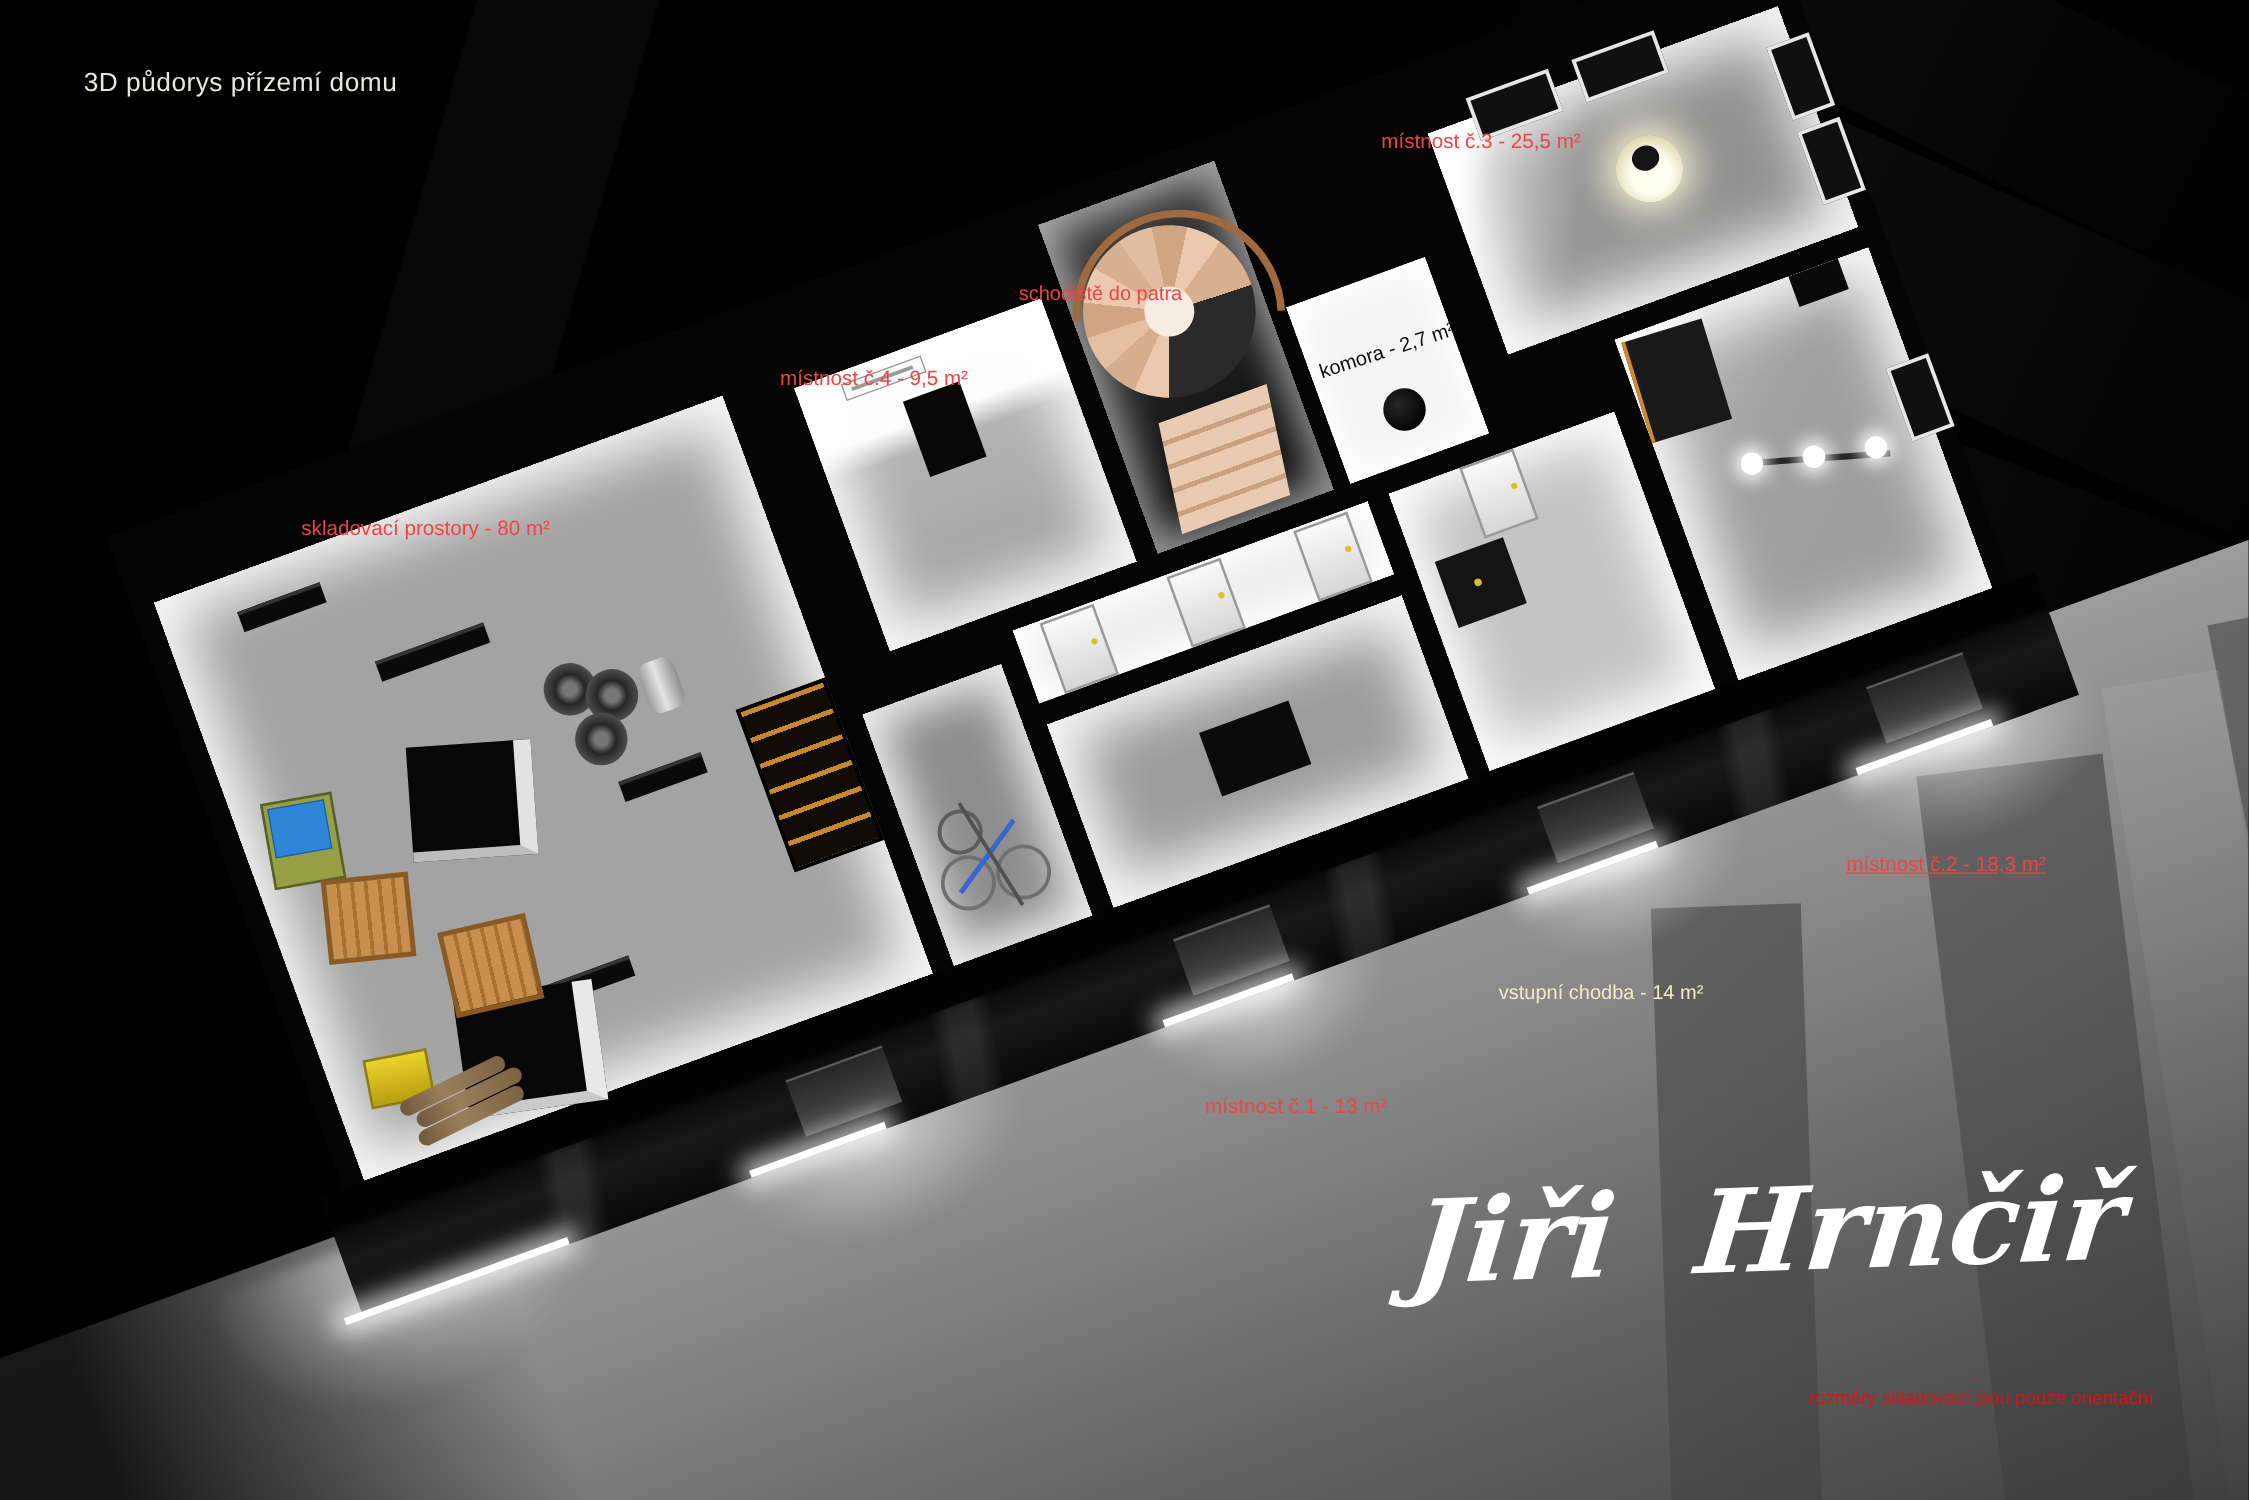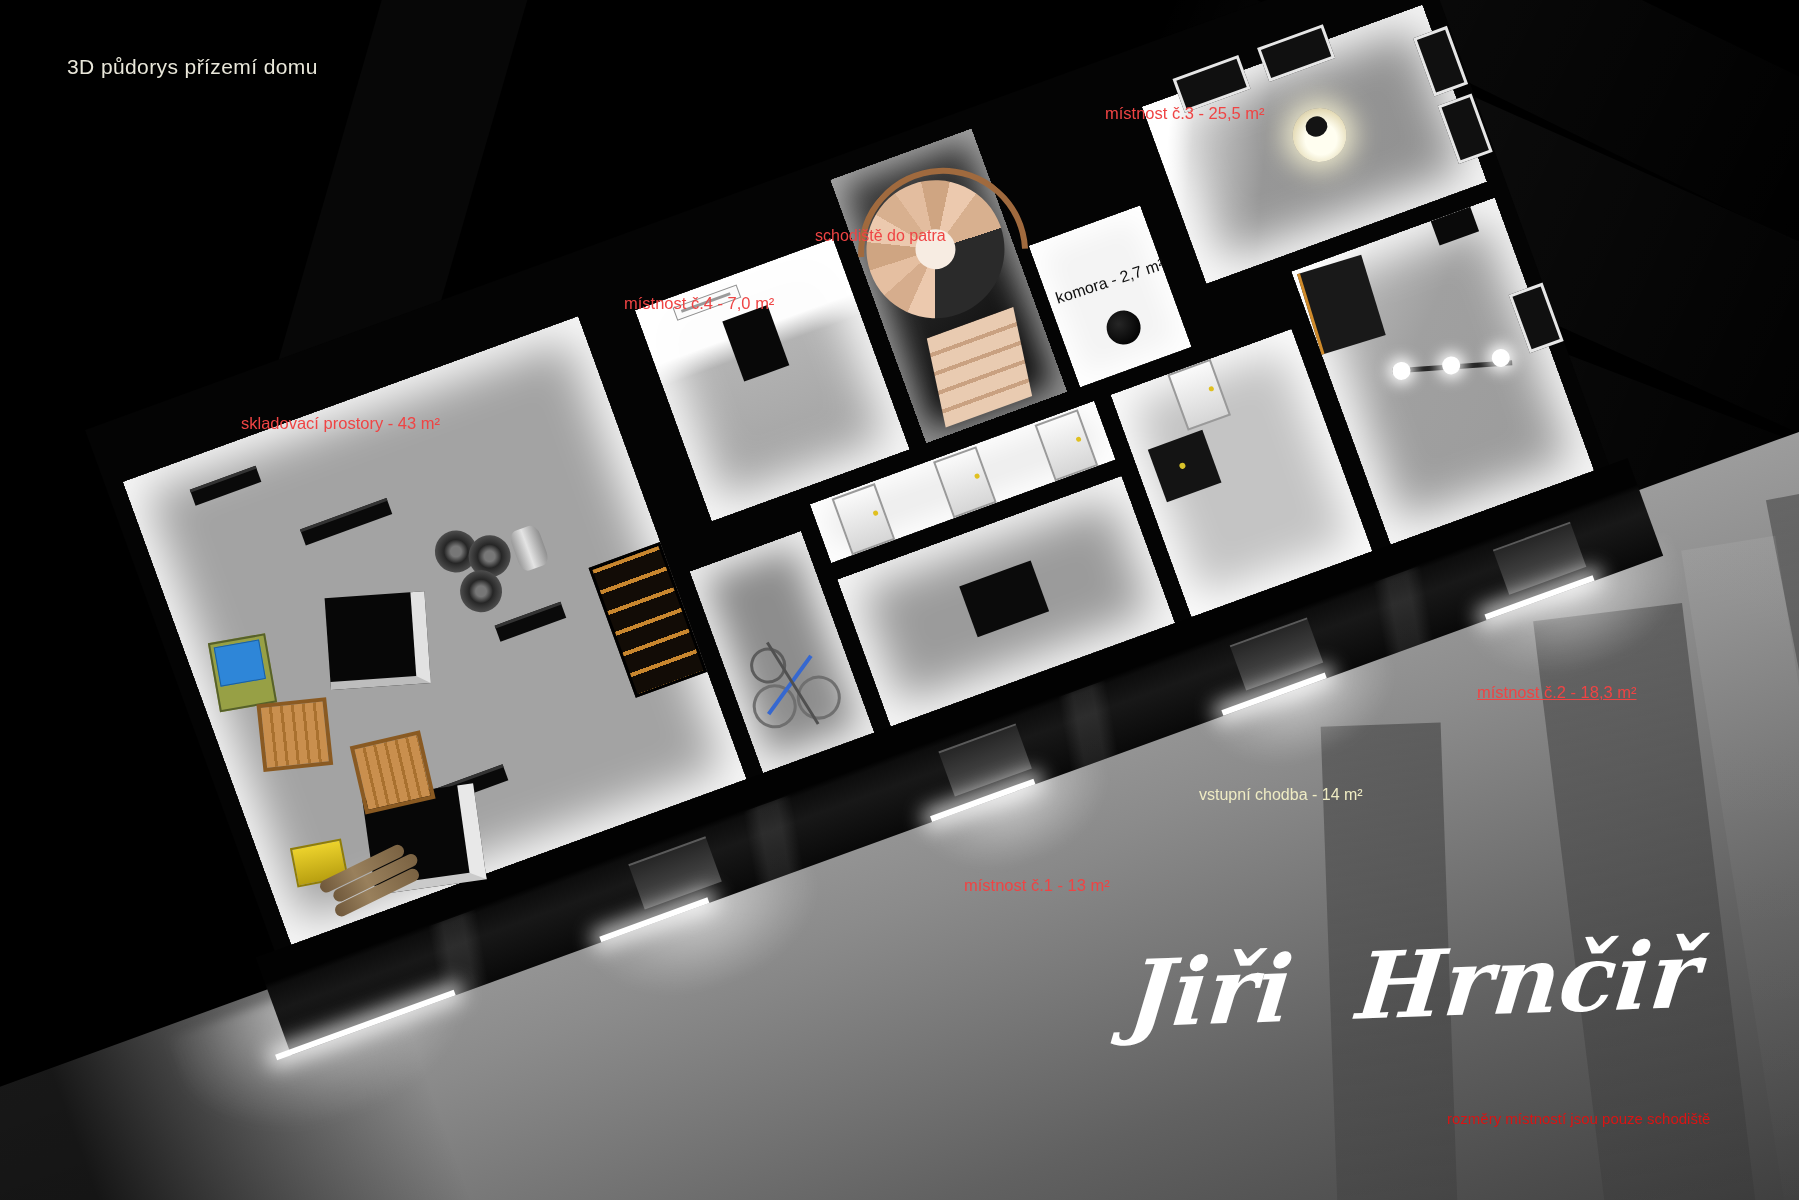--- a/index.html
+++ b/index.html
@@ -291,21 +291,21 @@
         <div class="bulb u2"></div>
         <div class="bulb u3"></div>
       </div>
       <div class="win-right a"></div>
     </div>
   </div>
 
   <div class="title">3D půdorys přízemí domu</div>
   <div class="flabel room3">místnost č.3 - 25,5 m²</div>
   <div class="flabel stairs">schodiště do patra</div>
-  <div class="flabel room4">místnost č.4 - 7,0 m²</div>
-  <div class="flabel storage">skladovací prostory - 43 m²</div>
+  <div class="flabel room4">místnost č.4 - 9,5 m²</div>
+  <div class="flabel storage">skladovací prostory - 80 m²</div>
   <div class="flabel room2">místnost č.2 - 18,3 m²</div>
   <div class="flabel hall">vstupní chodba - 14 m²</div>
   <div class="flabel room1">místnost č.1 - 13 m²</div>
 
   <div class="signature">Jiři Hrnčiř</div>
-  <div class="disclaimer">rozměry místností jsou pouze schodiště</div>
+  <div class="disclaimer">rozměry skladovací jsou pouze orientační</div>
 </div>
 
 </body></html>

